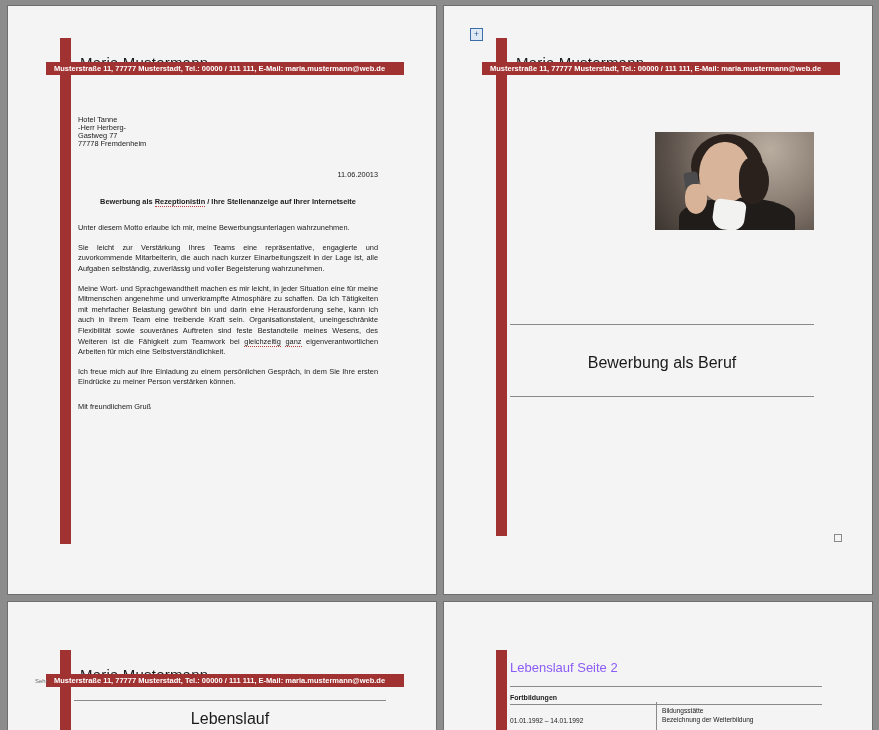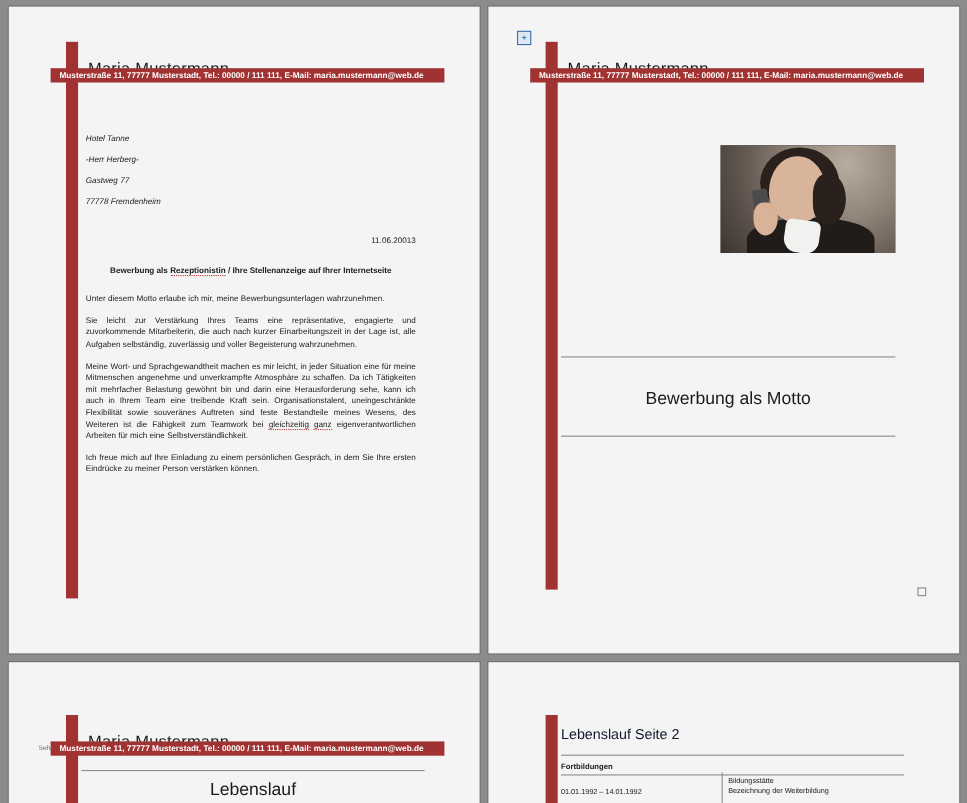--- a/index.html
+++ b/index.html
@@ -60,21 +60,21 @@
   .p1-body {
     position: absolute;
     left: 70px;
     top: 110px;
     width: 300px;
     font-size: 7.4px;
     line-height: 10.6px;
     color: #1a1a1a;
   }
   .p1-body p { margin: 0 0 9px 0; }
-  .p1-recipient { line-height: 19px; margin-bottom: 22px !important; font-style: italic; }
+  .p1-recipient { line-height: 8px; margin-bottom: 22px !important; }
   .dotted { border-bottom: 1px dotted #c03a3a; }
   .wavy { border-bottom: 1px dotted #c03a3a; }
   .p1-date {
     text-align: right;
     font-size: 7.4px;
     margin-bottom: 16px !important;
   }
   .p1-subject {
     font-weight: bold;
     margin-bottom: 16px !important;
@@ -212,21 +212,21 @@
     left: 27px; top: 76px;
     font-size: 6px;
     color: #6a6a6a;
   }
 
   
   .p4-heading {
     position: absolute;
     left: 66px; top: 58px;
     font-size: 13px;
-    color: #0f172a;
+    color: #8b5cf6;
   }
   .p4-rule {
     position: absolute;
     left: 66px;
     width: 312px;
     height: 1px;
     background: #8a8a8a;
   }
   .p4-sub {
     position: absolute;
@@ -277,20 +277,21 @@
       <p class="p1-subject"><span>Bewerbung als </span><span class="dotted">Rezeptionistin</span><span> / Ihre Stellenanzeige auf Ihrer Internetseite</span></p>
 
 
 
       <p>Unter diesem Motto erlaube ich mir, meine Bewerbungsunterlagen wahrzunehmen.</p>
       <p class="p1-justify">Sie leicht zur Verstärkung Ihres Teams eine repräsentative, engagierte und zuvorkommende Mitarbeiterin, die auch nach kurzer Einarbeitungszeit in der Lage ist, alle Aufgaben selbständig, zuverlässig und voller Begeisterung wahrzunehmen.</p>
 
       <p class="p1-justify"><span>Meine Wort- und Sprachgewandtheit machen es mir leicht, in jeder Situation eine für meine Mitmenschen angenehme und unverkrampfte Atmosphäre zu schaffen. Da ich Tätigkeiten mit mehrfacher Belastung gewöhnt bin und darin eine Herausforderung sehe, kann ich auch in Ihrem Team eine treibende Kraft sein. Organisationstalent, uneingeschränkte Flexibilität sowie souveränes Auftreten sind feste Bestandteile meines Wesens, des Weiteren ist die Fähigkeit zum Teamwork bei </span><span class="wavy">gleichzeitig</span><span> </span><span class="wavy">ganz</span><span> eigenverantwortlichen Arbeiten für mich eine Selbstverständlichkeit.</span></p>
 
       <p class="p1-justify">Ich freue mich auf Ihre Einladung zu einem persönlichen Gespräch, in dem Sie Ihre ersten Eindrücke zu meiner Person verstärken können.</p>
+      <p class="p1-close">Mit freundlichem Gruß</p>
     </div>
   </div>
 
   <div class="page" id="page-2">
     <div class="p2-plus">+</div>
 
     <div class="vbar" style="left:496px; top:32px; width:11px; height:498px; left:52px;"></div>
     <h1 class="name-heading" style="left:72px; top:38px;">Maria Mustermann</h1>
     <div class="addressbar" style="left:38px; top:56px; width:350px;">Musterstraße 11, 77777 Musterstadt, Tel.: 00000 / 111 111, E-Mail: maria.mustermann@web.de</div>
 
@@ -299,21 +300,21 @@
       <div class="photo-shoulder"></div>
       <div class="photo-hair"></div>
       <div class="photo-face"></div>
       <div class="photo-hair2"></div>
       <div class="photo-collar"></div>
       <div class="photo-phone"></div>
       <div class="photo-hand"></div>
     </div>
 
     <div class="p2-rule" style="top:318px;"></div>
-    <div class="p2-title" style="top:348px;">Bewerbung als Motto</div>
+    <div class="p2-title" style="top:348px;">Bewerbung als Beruf</div>
     <div class="p2-rule" style="top:390px;"></div>
 
     <div class="p2-marker"></div>
   </div>
 
   <div class="page" id="page-3">
     <div class="vbar" style="left:52px; top:48px; width:11px; height:80px;"></div>
     <h1 class="name-heading" style="left:72px; top:54px;">Maria Mustermann</h1>
     <div class="addressbar" style="left:38px; top:72px; width:350px;">Musterstraße 11, 77777 Musterstadt, Tel.: 00000 / 111 111, E-Mail: maria.mustermann@web.de</div>
     <div class="p3-side">Sehr</div>

